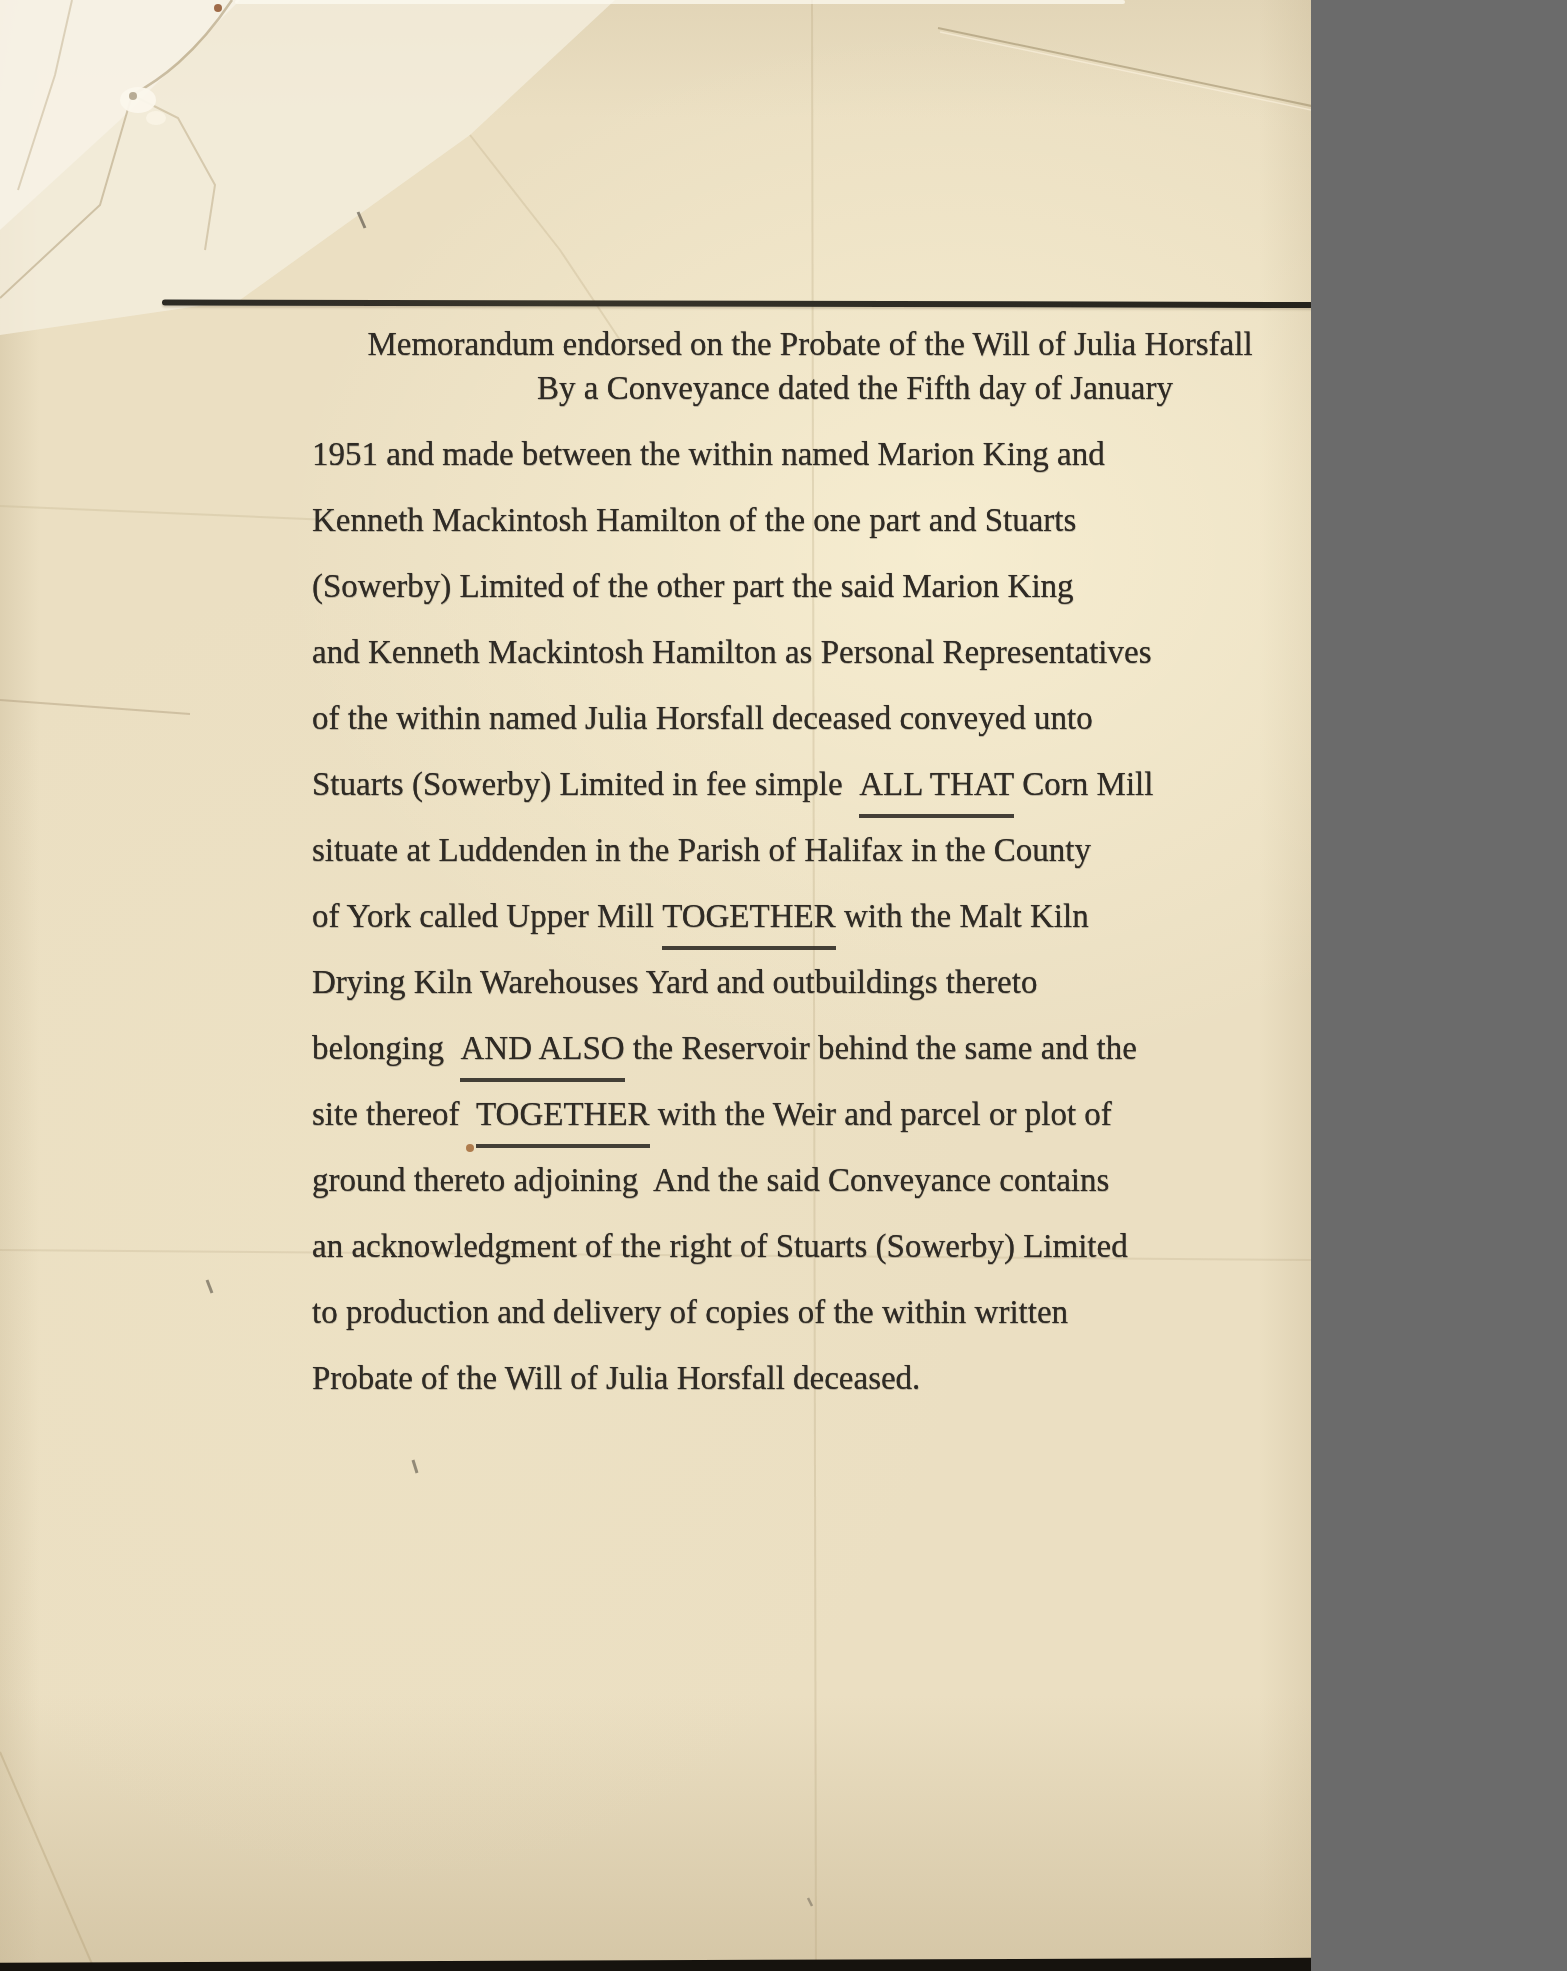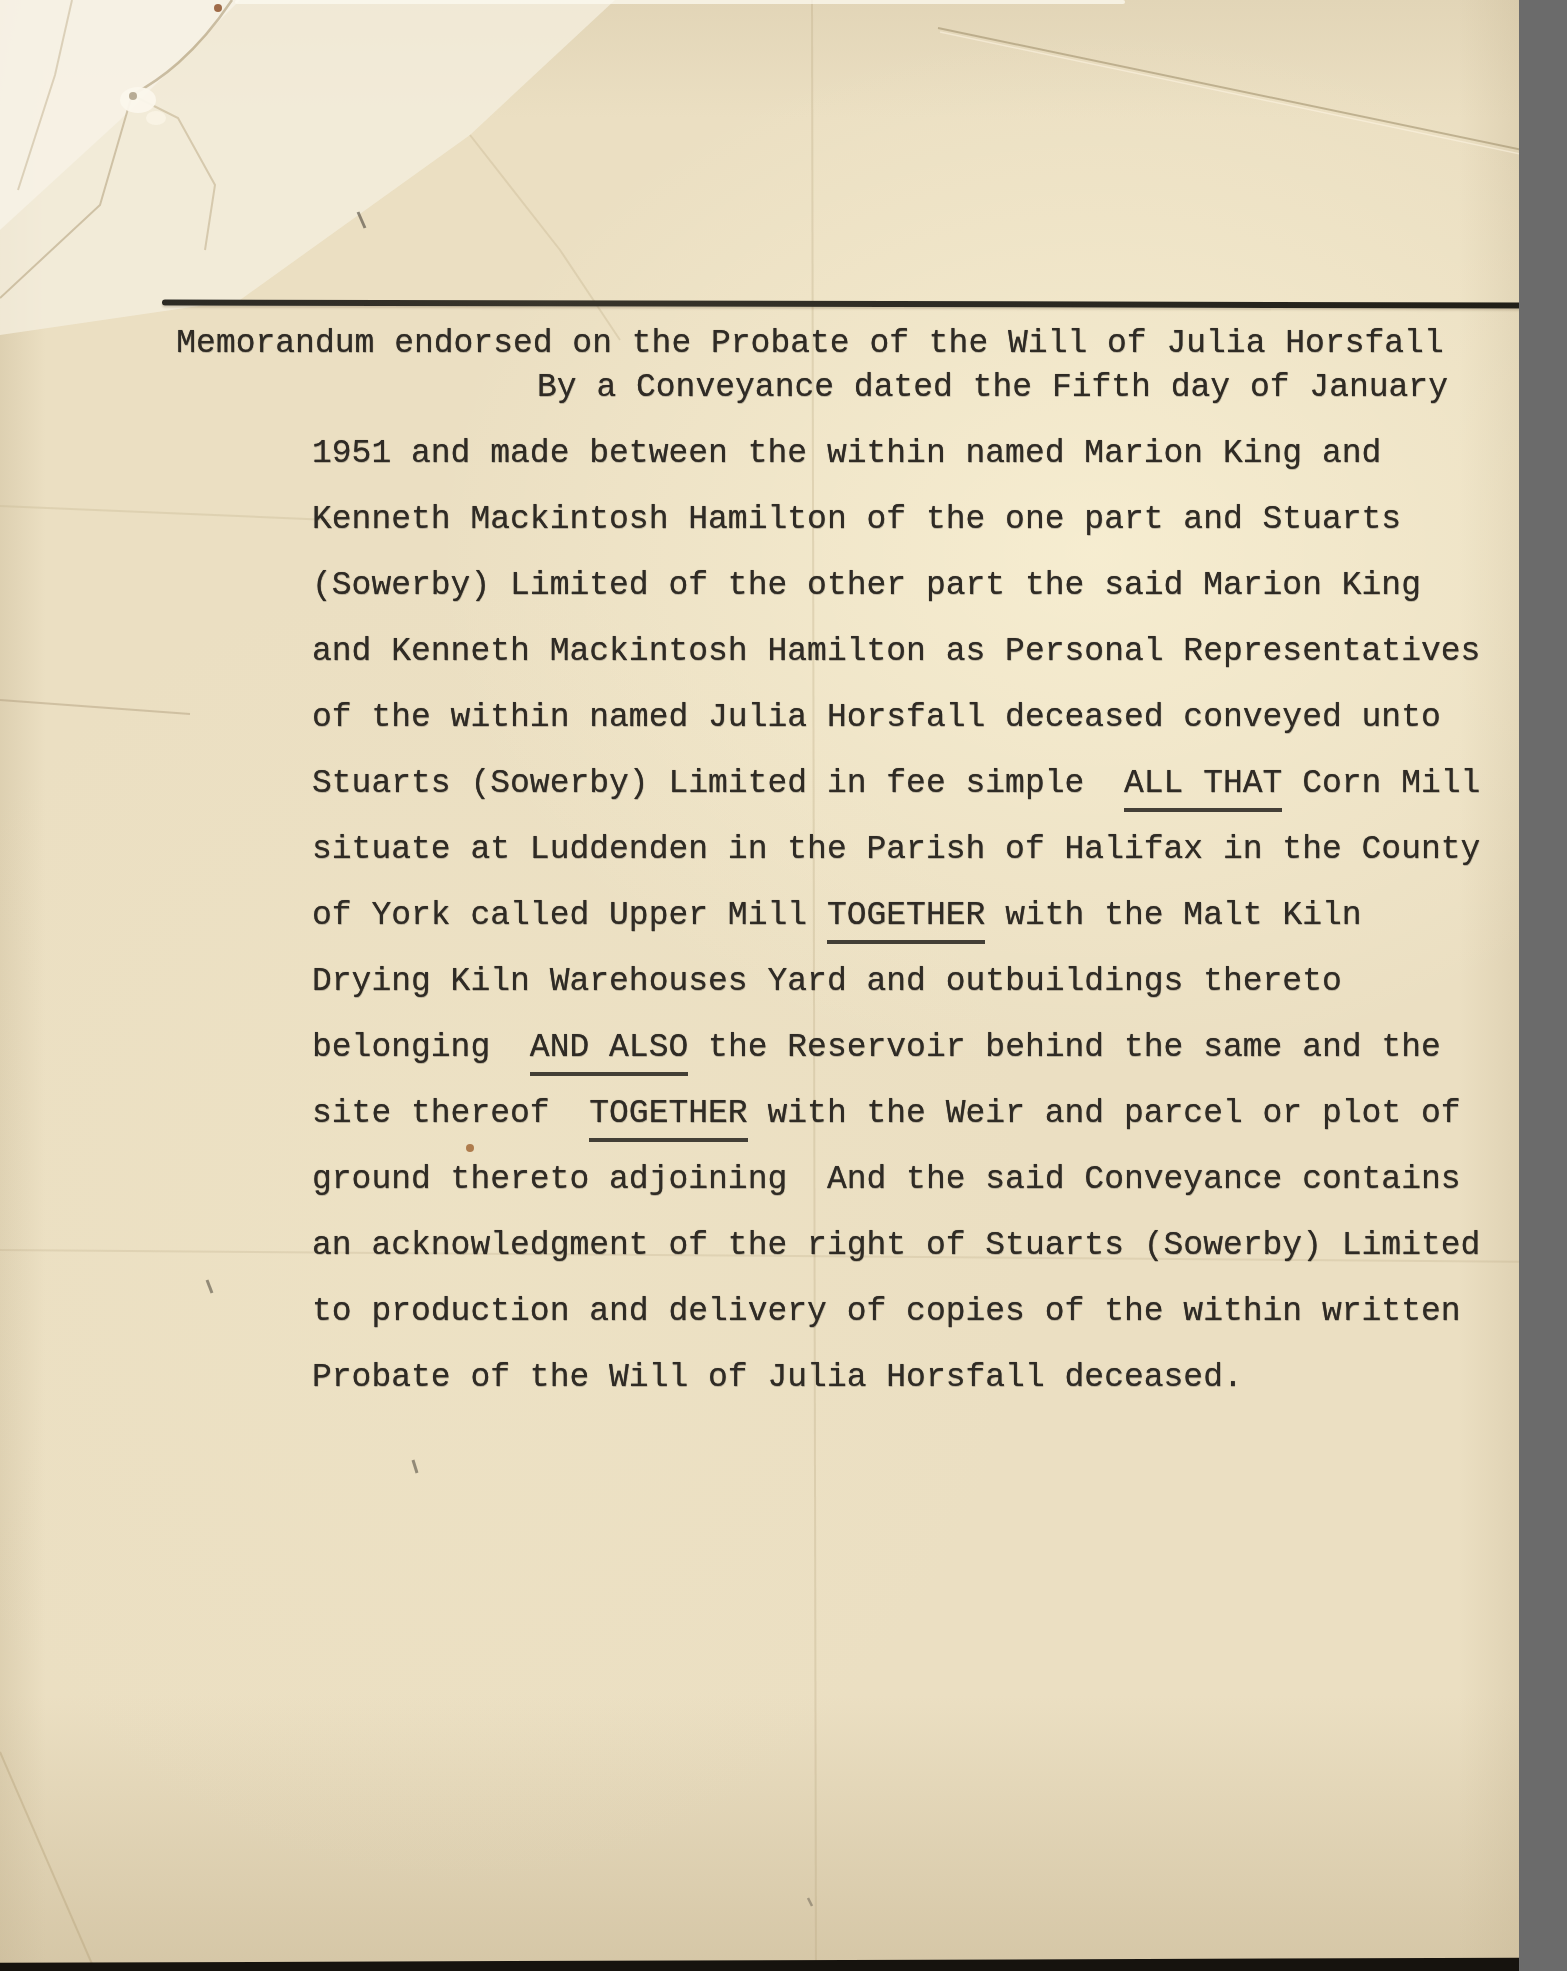--- a/index.html
+++ b/index.html
@@ -1,20 +1,20 @@
 <!DOCTYPE html>
 <html style="--paper: #ebdfc2; --ink: #2f2b25;"><head>
 <meta charset="utf-8">
 <style>
   html,body { margin:0; padding:0; background:#6b6b6b; }
   .page {
     position:relative;
-    width:1519px; height:1971px;
+    width:1311px; height:1971px;
     overflow:hidden;
-    font-family:Liberation Mono, monospace;
+    font-family:Liberation Serif, serif;
     color:var(--ink,#2f2b25);
     background:
       radial-gradient(950px 750px at 72% 28%, rgba(255,248,220,0.55), rgba(255,248,220,0) 70%),
       radial-gradient(800px 900px at 30% 62%, rgba(240,230,200,0.35), rgba(240,230,200,0) 75%),
       linear-gradient(90deg, rgba(196,180,146,0.35) 0%, rgba(196,180,146,0) 3%),
       linear-gradient(270deg, rgba(196,180,146,0.30) 0%, rgba(196,180,146,0) 4%),
       linear-gradient(180deg, rgba(205,190,158,0.30) 0%, rgba(205,190,158,0) 6%),
       linear-gradient(0deg, rgba(186,168,132,0.45) 0%, rgba(186,168,132,0) 14%),
       var(--paper,#ebdfc2);
   }
@@ -41,21 +41,21 @@
     display:inline-block;
     border-bottom:5px solid rgba(43,40,34,0.92);
     padding-bottom:1px;
   }
   .body-text { position:absolute; left:312px; top:368px; }
   .bline { height:66px; line-height:40px; }
   .bline.first { padding-left:225px; }
   .u {
     display:inline-block;
     border-bottom:4px solid rgba(43,40,34,0.88);
-    padding-bottom:4px;
+    padding-bottom:10px;
   }
   .overlay { position:absolute; left:0; top:0; pointer-events:none; }
   .bottom-edge {
     position:absolute; left:0; bottom:0; width:100%; height:15px;
     background:#16130e;
     clip-path:polygon(0 45%, 100% 12%, 100% 100%, 0 100%);
   }
   .top-edge {
     position:absolute; left:235px; top:0; width:890px; height:4px;
     background:rgba(252,249,240,0.75); border-radius:2px;

